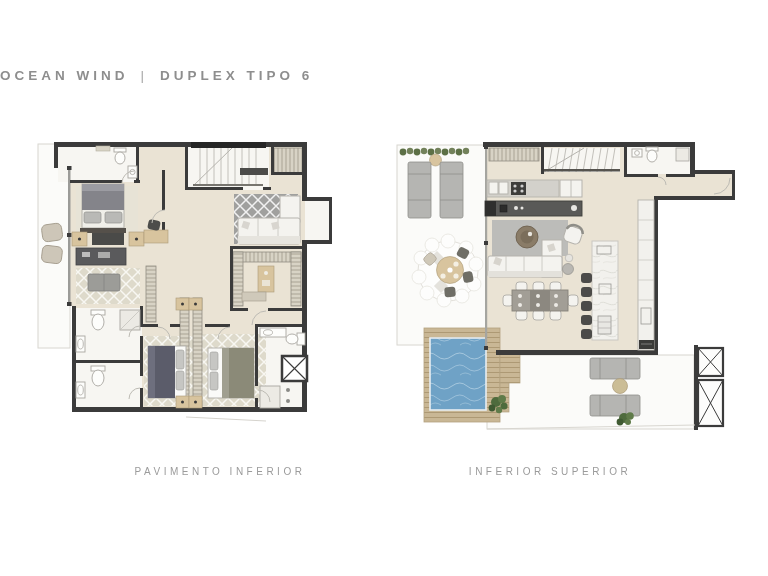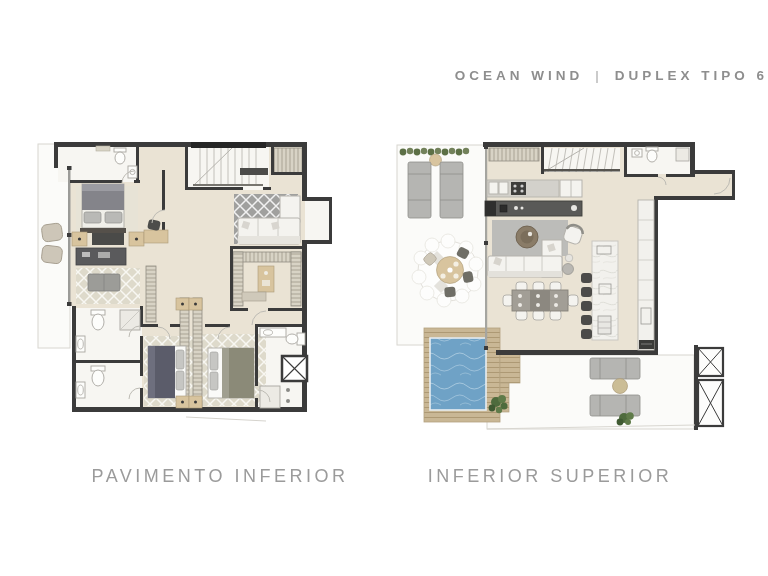--- a/index.html
+++ b/index.html
@@ -7,25 +7,25 @@
     --floor_beige:#eae3d4; --floor_white:#f7f6f2; --terrace_white:#fbfbf9;
     --rug_gray:#a0a09e; --rug_light:#dedacb; --pool_water:#6fa2c6; --deck_wood:#c9b795;
     --furniture_white:#f4f3ef; --furniture_gray:#b5b5b2; --furniture_dark:#4c4c4a;
     --furniture_wood:#d8c49e; --bed_gray:#84848a; --bed_navy:#5b5c6a; --bed_olive:#8b8a78;
     --marble:#f2f1ed; --plant_green:#4e6b3d; --hedge_green:#5d7046;
   }
   html,body{margin:0;padding:0;}
   body{width:768px;height:576px;background:#ffffff;overflow:hidden;
        font-family:"Liberation Sans","DejaVu Sans",sans-serif;}
   .page{position:relative;width:768px;height:576px;background:#fff;}
-  .title{position:absolute;top:68px;left:0;width:768px;text-align:right;
+  .title{position:absolute;top:68px;left:0;width:768px;text-align:left;
          font-size:13.5px;font-weight:600;letter-spacing:4px;color:var(--title_text);}
   .title .sep{margin:0 12px;font-weight:400;color:#a5a5a5;}
   .plan-label{position:absolute;top:466px;transform:translateX(-50%);
-         font-size:18px;font-weight:500;letter-spacing:3.5px;color:var(--label_text);white-space:nowrap;}
+         font-size:10px;font-weight:500;letter-spacing:3.5px;color:var(--label_text);white-space:nowrap;}
   #label-lower{left:220px;} #label-upper{left:550px;}
   svg{position:absolute;display:block;}
   #plan-lower{left:36px;top:140px;}
   #plan-upper{left:392px;top:138px;}
   .wall{fill:var(--wall);}
   .floor{fill:var(--floor_beige);}
   .wet{fill:var(--floor_white);}
   .terrace{fill:var(--terrace_white);stroke:#d8d6d0;stroke-width:1;}
   .white-furn{fill:var(--furniture_white);stroke:#b5b3ad;stroke-width:1;}
   .gray-furn{fill:var(--furniture_gray);stroke:#8f8f8c;stroke-width:0.8;}

